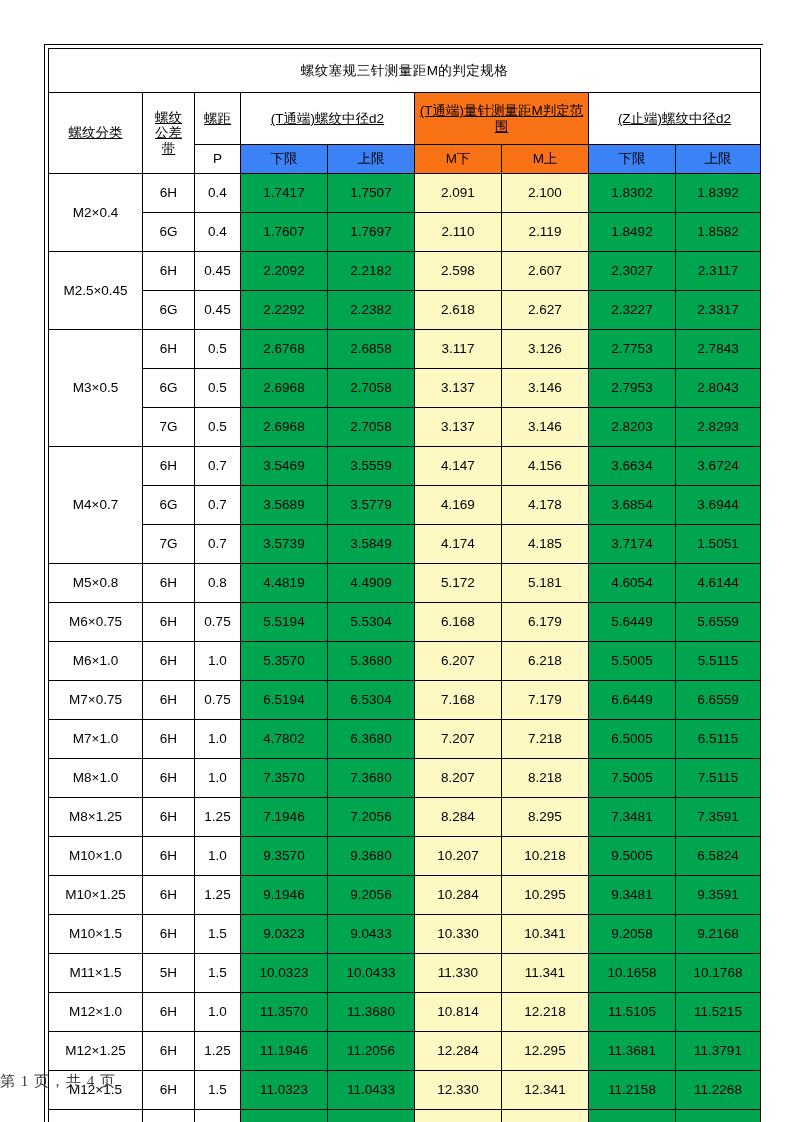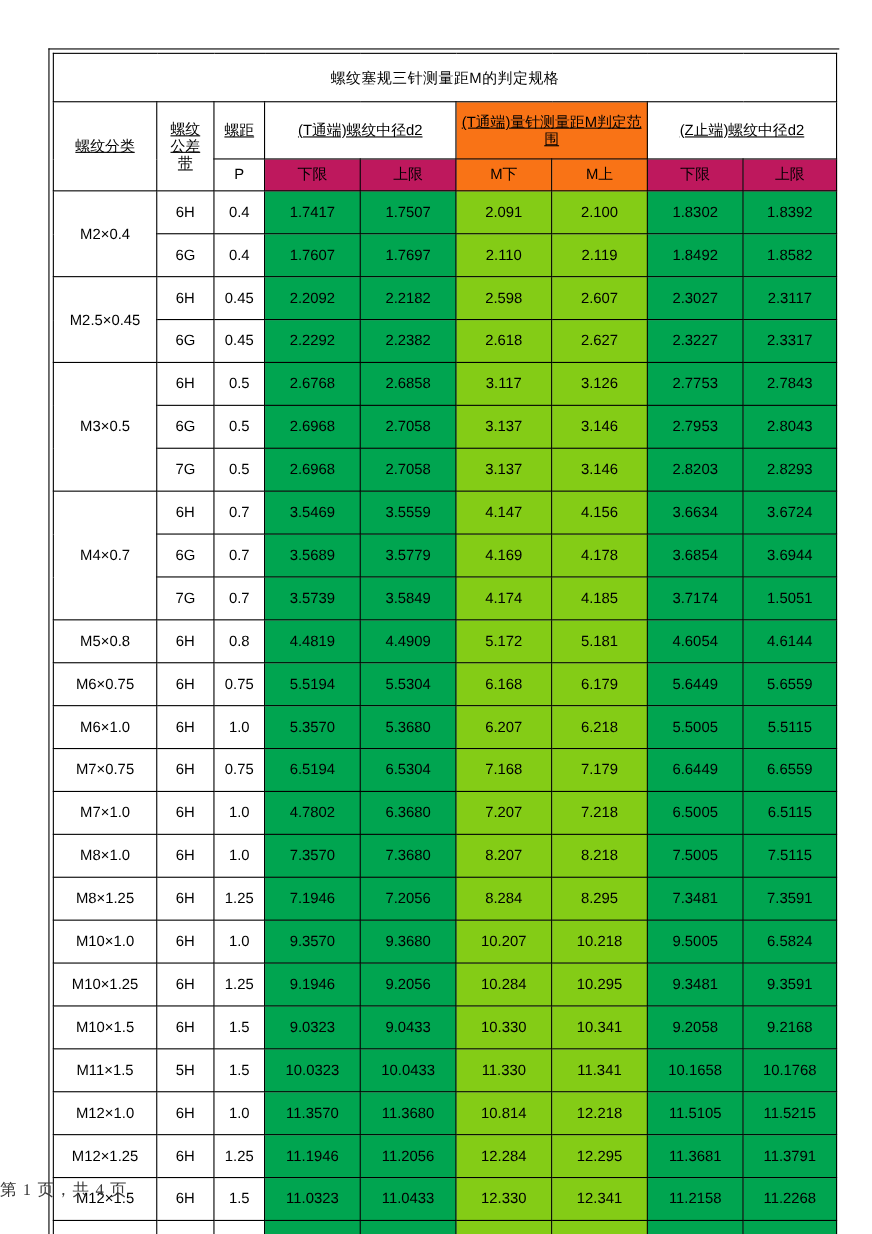--- a/index.html
+++ b/index.html
@@ -66,33 +66,33 @@
   }
 
   
   .hdr-top { height: 52px; font-size: 13px; text-decoration: underline; }
   .hdr-sub { height: 29px; font-size: 14px; }
   .hdr-vert {
     font-size: 13px;
     line-height: 1.05;
   }
   .hdr-yellow { background: #f97316; }
-  .hdr-green  { background: #be185d; margin-top: 24px; }
+  .hdr-green  { background: #3b82f6; margin-top: 24px; }
 
   
   .cls-cell {
     text-align: left;
     font-weight: bold;
     font-size: 13.5px;
     padding-left: 4px;
     white-space: nowrap;
   }
   .num { font-size: 13.5px; }
   .green  { background: #00a550; }
-  .yellow { background: #84cc16; }
+  .yellow { background: #fef9c3; }
 
   tr.datarow td { height: 39px; }
 
   
   .footer {
     position: absolute;
     left: 0;
     top: 1072px;
     width: 793px;
     text-align: left;

